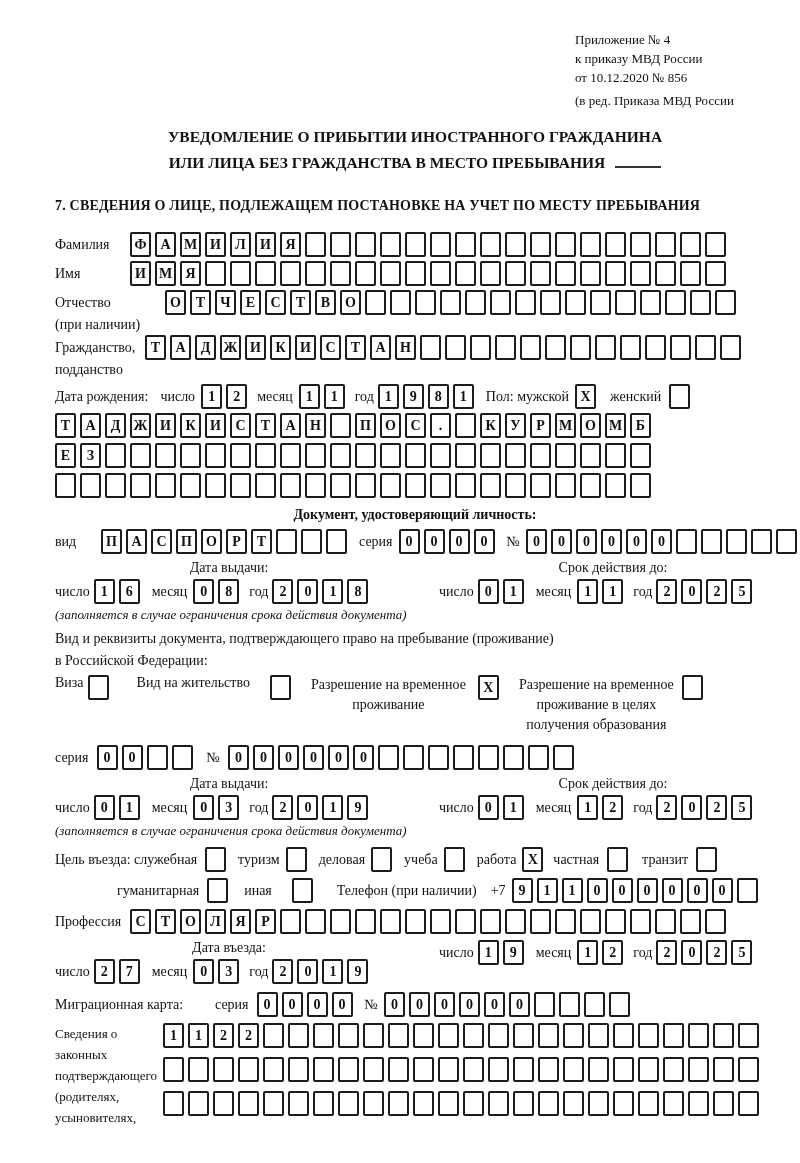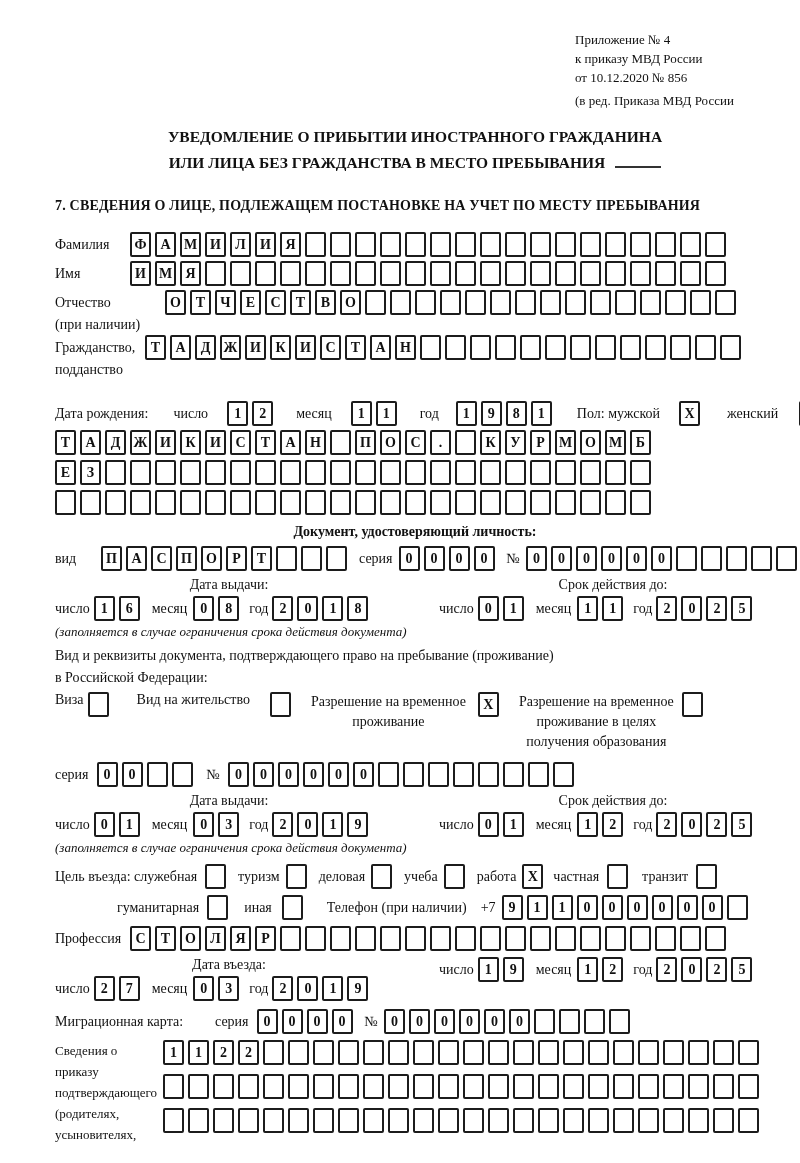--- a/index.html
+++ b/index.html
@@ -19,21 +19,21 @@
   .lbl{flex:none;}
   .cells{display:inline-flex;flex:none;}
   .cell{
     box-sizing:border-box;flex:none;width:21px;height:25px;margin-right:4px;
     border:2px solid #1c1c1c;border-radius:2px;background:#fff;
     display:inline-flex;align-items:center;justify-content:center;
     font-weight:bold;font-size:14px;color:#111;
   }
   .w75{width:75px;} .w110{width:110px;} .w90{width:90px;}
   .ml6{margin-left:6px;} .ml8{margin-left:8px;} .ml10{margin-left:10px;} .ml12{margin-left:12px;}
-  .mr4{margin-right:4px;} .mr6{margin-right:6px;} .mr8{margin-right:8px;} .mr10{margin-right:10px;}
+  .mr4{margin-right:4px;} .mr6{margin-right:6px;} .mr8{margin-right:8px;} .mr10{margin-right:20px;}
   .subline{margin-top:-2px;margin-bottom:2px;font-size:14px;}
   .twocol{display:flex;align-items:flex-start;}
   .col-lbls{flex:none;font-size:13.5px;line-height:21.5px;}
   .col-lbls .first{font-size:14px;}
   .col-cells .row{margin-bottom:5px;}
   .center-bold{text-align:center;font-weight:bold;font-size:14px;margin:4px 0 6px;}
   .dp{display:flex;align-items:flex-start;margin-top:6px;}
   .dp-col{flex:none;width:348px;}
   .dp-col.right{margin-left:36px;}
   .dp-head{text-align:center;font-size:14px;margin-bottom:3px;}
@@ -181,21 +181,21 @@
         <span class="cell"></span>
         <span class="cell"></span>
         <span class="cell"></span>
         <span class="cell"></span>
         <span class="cell"></span>
         <span class="cell"></span>
       </span>
   </div>
   <div class="subline">подданство</div>
 
-  <div class="row" style="margin-top:23px;gap:13px;">
+  <div class="row" style="margin-top:6px;">
     <span class="lbl">Дата рождения:</span>
     <span class="lbl ml12 mr6">число</span>
     <span class="cells">
         <span class="cell">1</span>
         <span class="cell">2</span>
       </span>
     <span class="lbl ml6 mr6">месяц</span>
     <span class="cells">
         <span class="cell">1</span>
         <span class="cell">1</span>
@@ -656,21 +656,21 @@
         <span class="cell"></span>
         <span class="cell"></span>
         <span class="cell"></span>
         <span class="cell"></span>
       </span>
   </div>
 
   <div class="twocol" style="margin-top:6px;">
     <div class="col-lbls" style="width:108px;font-size:13px;line-height:21px;">
       <div>Сведения о</div>
-      <div>приказу</div>
+      <div>законных</div>
       <div>подтверждающего</div>
       <div>(родителях,</div>
       <div>усыновителях,</div>
 
     </div>
     <div class="col-cells">
       <div class="row" style="margin-bottom:9px;">
         <span class="cells">
             <span class="cell">1</span>
             <span class="cell">1</span>

